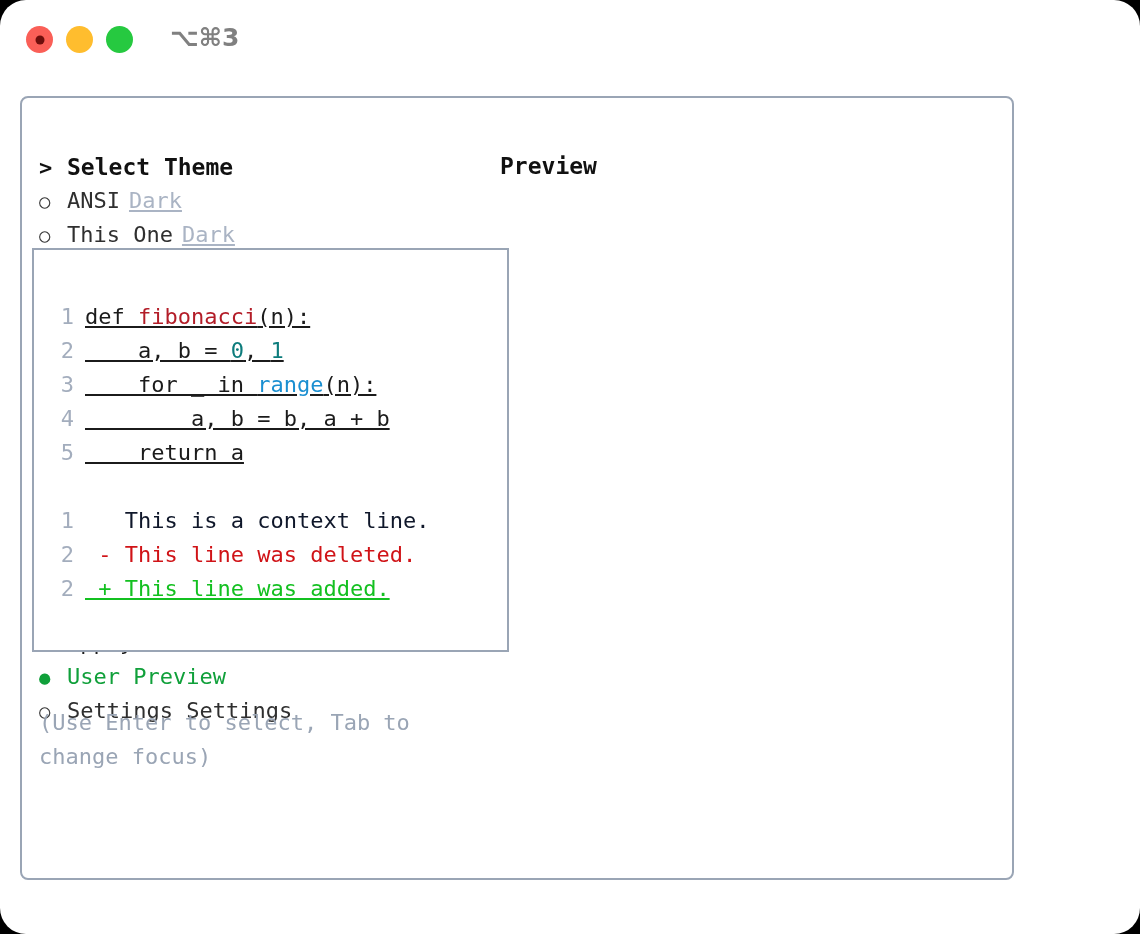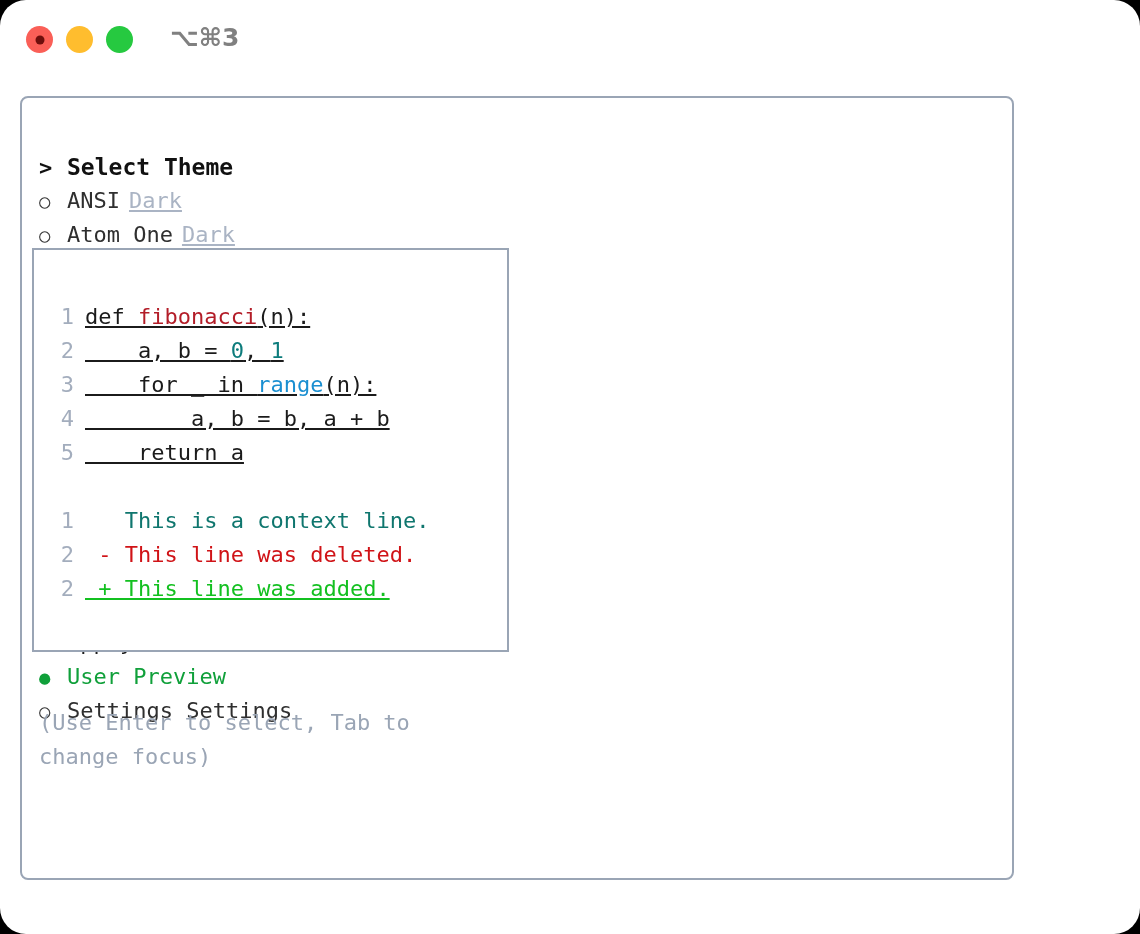--- a/index.html
+++ b/index.html
@@ -166,21 +166,21 @@
     flex: 0 0 30px;
     text-align: right;
     color: #a3adbd;
     margin-right: 11px;
   }
   .ctext { color: #1b1b1b; text-decoration: underline; }
 
   .tok-fn    { color: #b31d28; }
   .tok-num   { color: #0d7c7c; }
   .tok-call  { color: #1a8fd1; }
-  .tok-ctx   { color: #0f766e; }
+  .tok-ctx   { color: #0f172a; }
   .tok-del   { color: #d01317; }
   .tok-add   { color: #13c020; text-decoration: underline; }
 
   .spacer-line { height: 34px; }
 </style>
 </head>
 <body>
 
 <div id="window">
 
@@ -203,21 +203,21 @@
       </div>
 
       <div class="row">
         <span class="marker">○</span>
         <span class="label">ANSI</span>
         <span class="suffix">Dark</span>
       </div>
 
       <div class="row">
         <span class="marker">○</span>
-        <span class="label">Atom One</span>
+        <span class="label">This One</span>
         <span class="suffix">Dark</span>
       </div>
 
       <div class="row">
         <span class="marker">○</span>
         <span class="label">Ayu</span>
         <span class="suffix">Dark</span>
       </div>
 
       <div class="row">
@@ -288,20 +288,23 @@
 
       <div class="row">
         <span class="marker">○</span>
         <span class="label">Settings Settings</span>
       </div>
 
     </div>
 
     <div id="hint">(Use Enter to select, Tab to change focus)</div>
 
+    <div id="right-col">
+      <div id="preview-title">Preview</div>
+    </div>
 
     <div id="code-box">
       <div id="code-inner">
 
         <div class="cline">
           <span class="lno">1</span>
           <span class="ctext"><span>def </span><span class="tok-fn">fibonacci</span><span>(n):</span></span>
         </div>
 
         <div class="cline">

